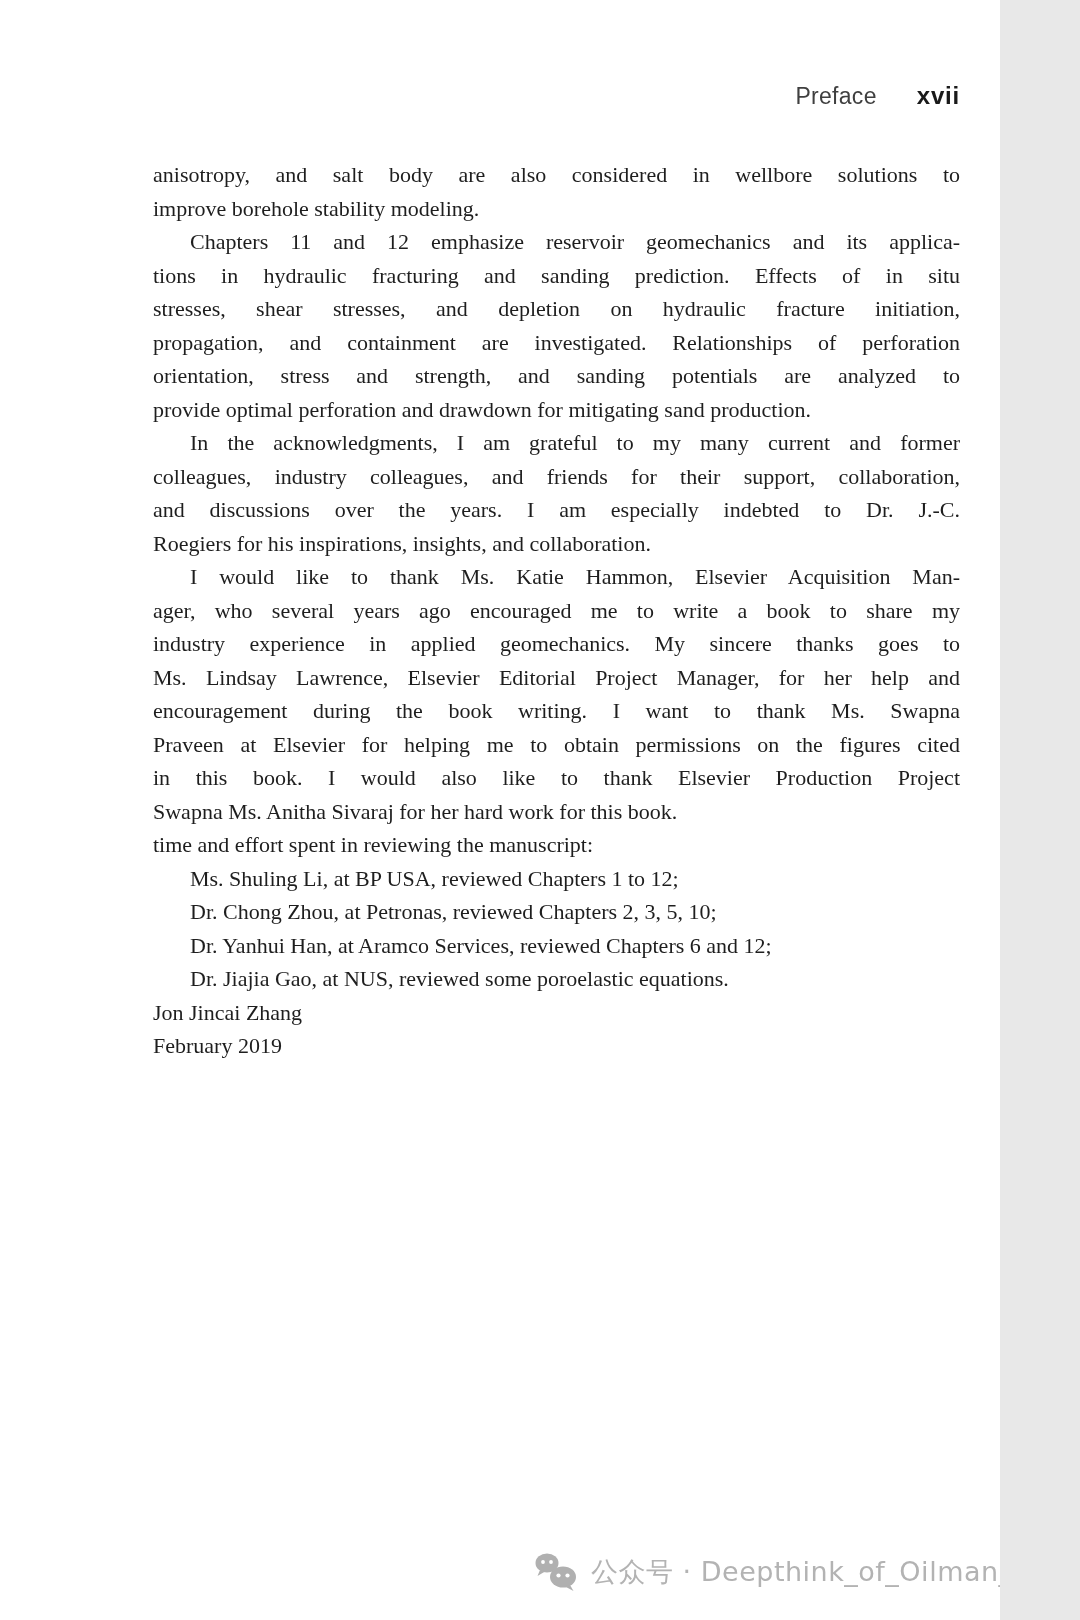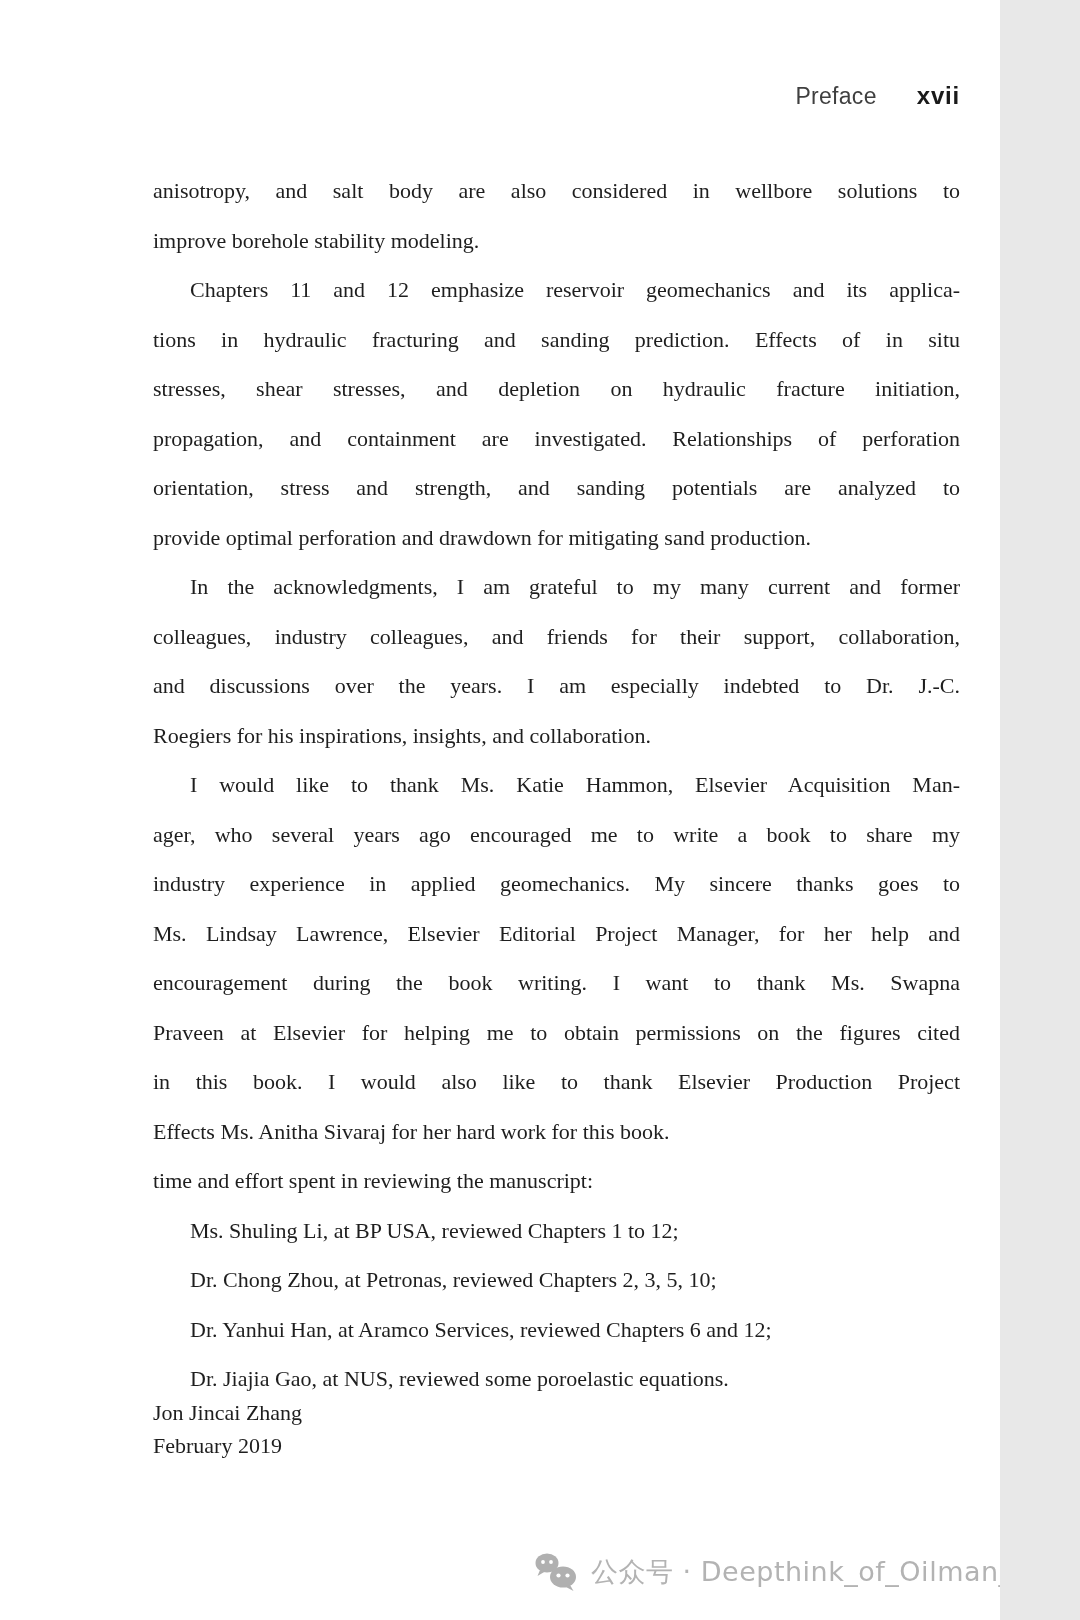--- a/index.html
+++ b/index.html
@@ -37,21 +37,21 @@
   
   .text-block {
     position: absolute;
     top: 158px;
     left: 153px;
     width: 807px;
     font-size: 22px;
     line-height: 33.5px;
     color: #1e1e1e;
   }
-  .line { height: 33.5px; overflow: hidden; margin-top: 16px; }
+  .line { height: 33.5px; overflow: hidden; }
   .line.justify { text-align: justify; text-align-last: justify; }
   .line.indent { text-indent: 37px; }
   .sig-line {
     height: 33.5px;
     text-align: left;
     color: #1e1e1e;
   }
   
   .watermark {
     position: absolute;
@@ -91,21 +91,21 @@
         <div class="line justify">colleagues, industry colleagues, and friends for their support, collaboration,</div>
         <div class="line justify">and discussions over the years. I am especially indebted to Dr. J.-C.</div>
         <div class="line">Roegiers for his inspirations, insights, and collaboration.</div>
         <div class="line indent justify">I would like to thank Ms. Katie Hammon, Elsevier Acquisition Man-</div>
         <div class="line justify">ager, who several years ago encouraged me to write a book to share my</div>
         <div class="line justify">industry experience in applied geomechanics. My sincere thanks goes to</div>
         <div class="line justify">Ms. Lindsay Lawrence, Elsevier Editorial Project Manager, for her help and</div>
         <div class="line justify">encouragement during the book writing. I want to thank Ms. Swapna</div>
         <div class="line justify">Praveen at Elsevier for helping me to obtain permissions on the figures cited</div>
         <div class="line justify">in this book. I would also like to thank Elsevier Production Project</div>
-        <div class="line">Effects Ms. Anitha Sivaraj for her hard work for this book.</div>
+        <div class="line">Swapna Ms. Anitha Sivaraj for her hard work for this book.</div>
         <div class="line">time and effort spent in reviewing the manuscript:</div>
         <div class="line indent">Ms. Shuling Li, at BP USA, reviewed Chapters 1 to 12;</div>
         <div class="line indent">Dr. Chong Zhou, at Petronas, reviewed Chapters 2, 3, 5, 10;</div>
         <div class="line indent">Dr. Yanhui Han, at Aramco Services, reviewed Chapters 6 and 12;</div>
         <div class="line indent">Dr. Jiajia Gao, at NUS, reviewed some poroelastic equations.</div>
       </div>
     <div class="sig-line">Jon Jincai Zhang</div>
     <div class="sig-line">February 2019</div>
   </main>
 

